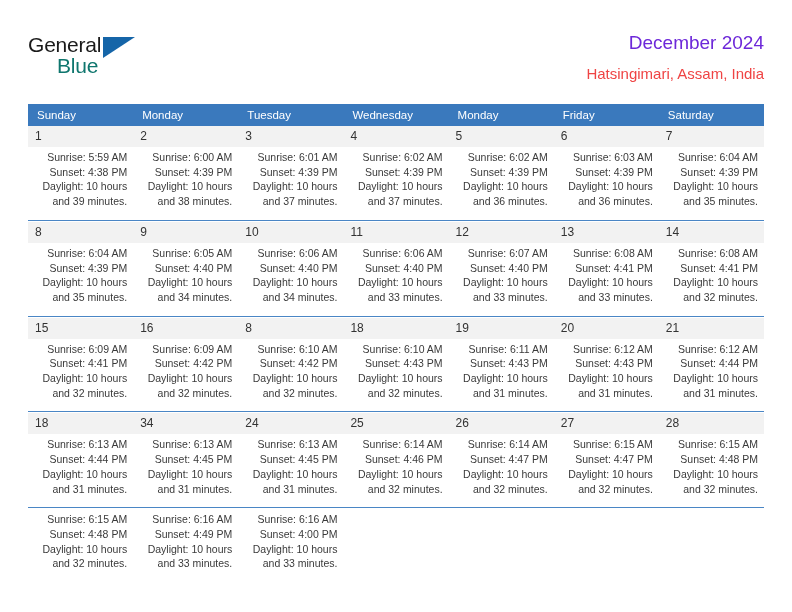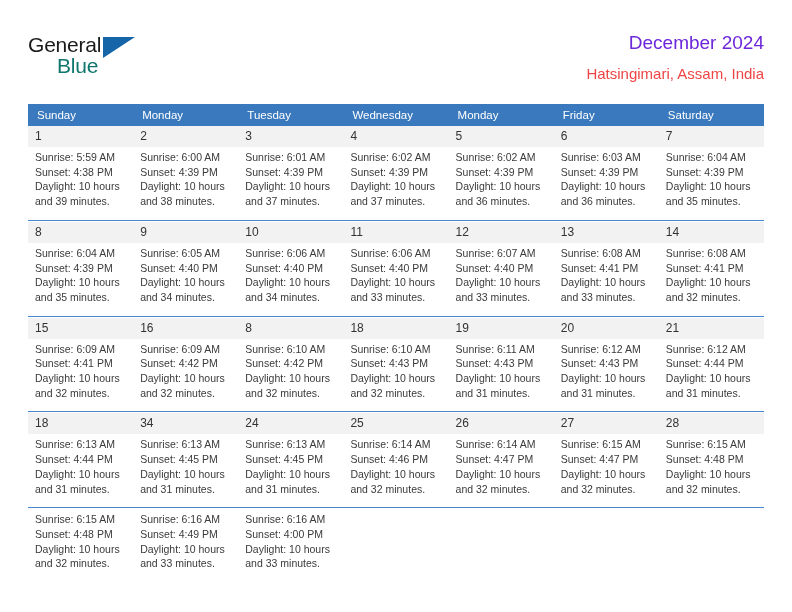--- a/index.html
+++ b/index.html
@@ -129,20 +129,21 @@
   }
   .daynum-row td.empty {
     background: #f2f2f2;
   }
 
   .info-row td {
     font-size: 10.5px;
     color: #3a3a3a;
     line-height: 14.7px;
     padding: 3px 6px 11px 7px;
+    text-align: right;
   }
   .info-line {
     white-space: nowrap;
   }
 </style>
 </head>
 <body>
 
 <div class="page">
 

